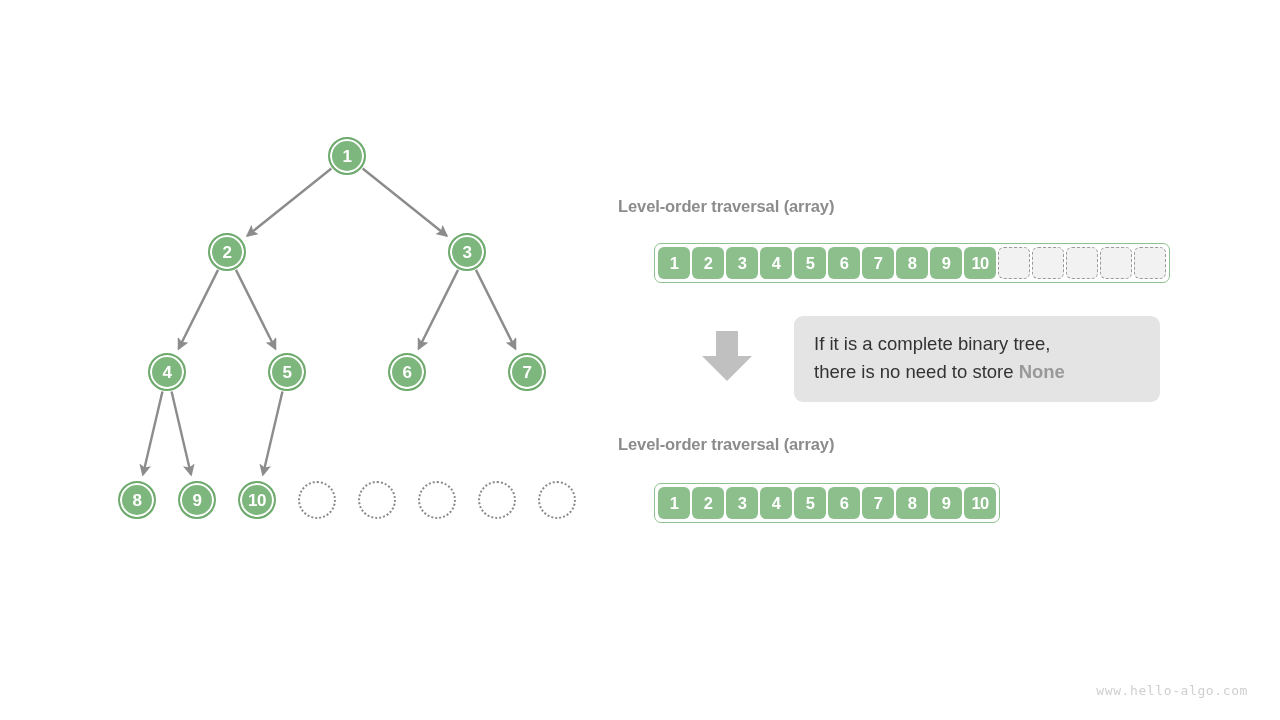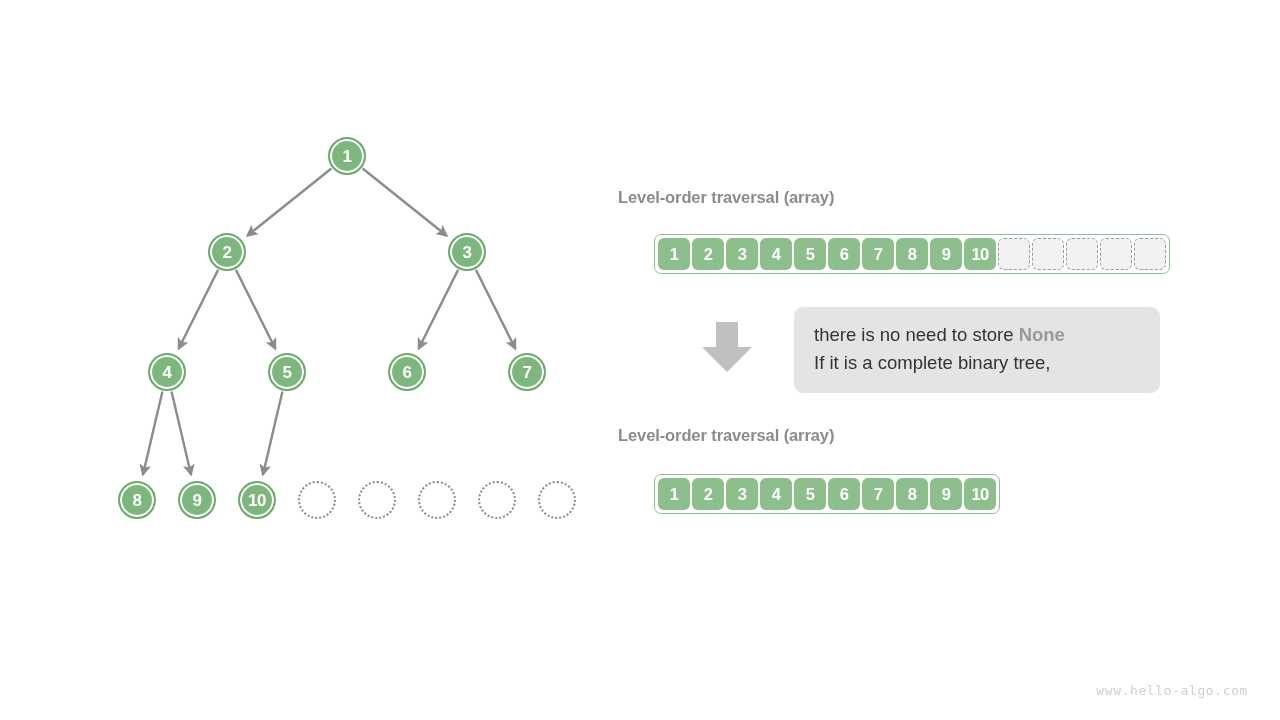--- a/index.html
+++ b/index.html
@@ -53,21 +53,21 @@
     background: transparent;
     border: 2px dotted #8a8a8a;
     box-shadow: none;
     color: transparent;
   }
 
   
   #right-panel {
     position: absolute;
     left: 618px;
-    top: 8px;
+    top: 17px;
     width: 662px;
     height: 572px;
   }
   .section-heading {
     position: absolute;
     font-size: 16.5px;
     font-weight: 700;
     color: #8c8c8c;
     white-space: nowrap;
     letter-spacing: -0.1px;
@@ -201,22 +201,22 @@
       <div class="array-cell none-cell"></div>
       <div class="array-cell none-cell"></div>
       <div class="array-cell none-cell"></div>
     </div>
 
   <svg id="down-arrow" viewBox="0 0 62 62">
     <path d="M20,6 L42,6 L42,31 L56,31 L31,56 L6,31 L20,31 Z" fill="#c0c0c0"></path>
   </svg>
 
   <div id="callout-box">
+    <div>If it is a complete binary tree,</div>
     <div><span>there is no need to store </span><span class="none-word">None</span></div>
-    <div>If it is a complete binary tree,</div>
   </div>
 
   <div class="section-heading" style="left:0px; top:418px;">Level-order traversal (array)</div>
 
   <div class="array-box" id="array-compact" style="left:36px; top:466px;">
       <div class="array-cell">1</div>
       <div class="array-cell">2</div>
       <div class="array-cell">3</div>
       <div class="array-cell">4</div>
       <div class="array-cell">5</div>

